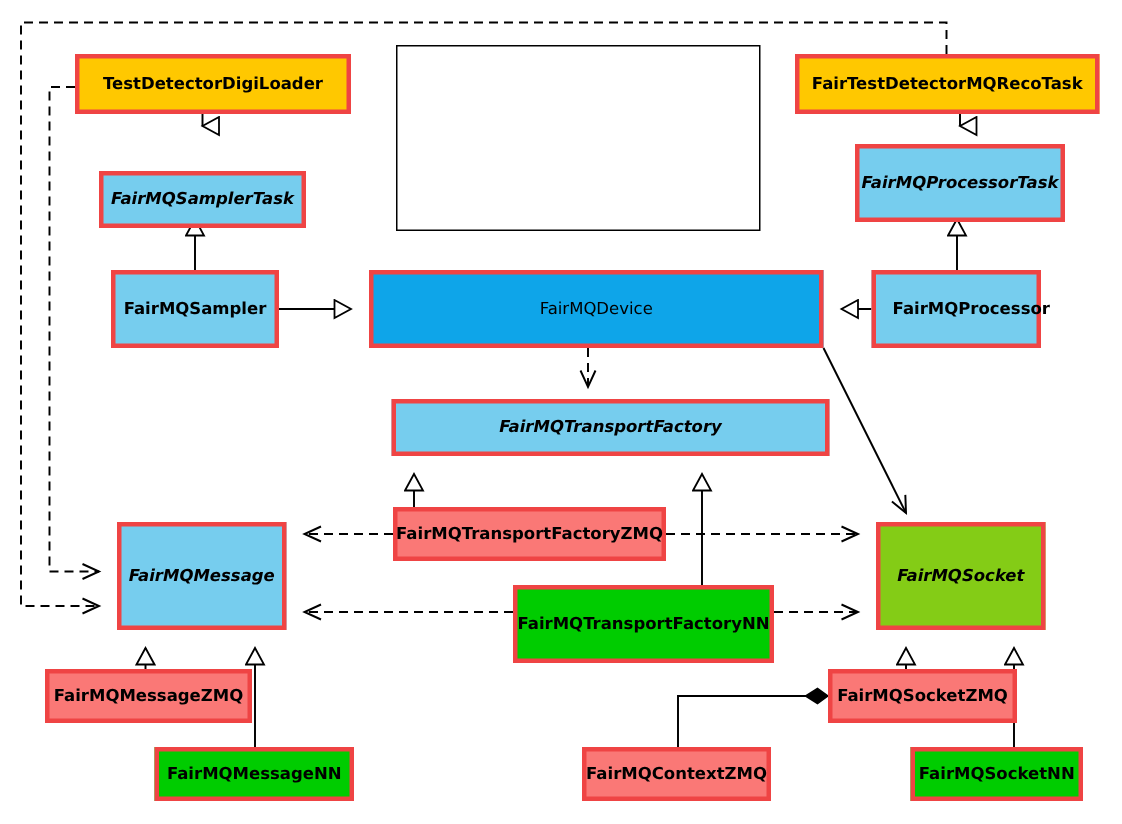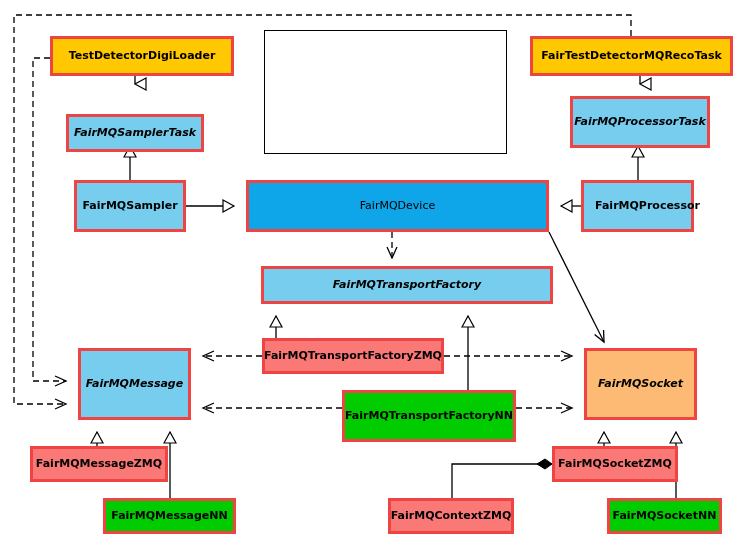--- a/index.html
+++ b/index.html
@@ -140,21 +140,21 @@
     </div>
 
   <div class="node" style="left:342px;top:390px;width:174px;height:52px;background:#00CC00;">
     <span>FairMQTransportFactoryNN</span>
     </div>
 
   <div class="node italic" style="left:78px;top:348px;width:113px;height:72px;background:#76CDEE;">
     <span>FairMQMessage</span>
     </div>
 
-  <div class="node italic" style="left:584px;top:348px;width:113px;height:72px;background:#fdba74;">
+  <div class="node italic" style="left:584px;top:348px;width:113px;height:72px;background:#84cc16;">
     <span>FairMQSocket</span>
     </div>
 
   <div class="node" style="left:30px;top:446px;width:138px;height:36px;background:#FA7876;">
     <span>FairMQMessageZMQ</span>
     </div>
 
   <div class="node" style="left:103px;top:498px;width:133px;height:36px;background:#00CC00;">
     <span>FairMQMessageNN</span>
     </div>

